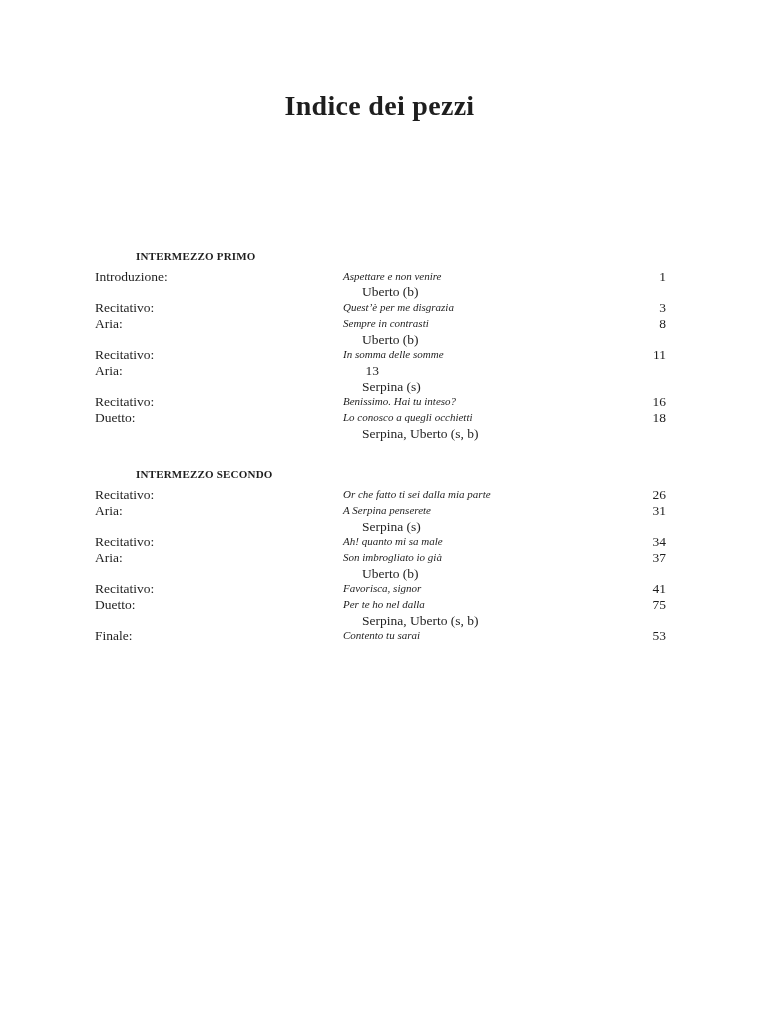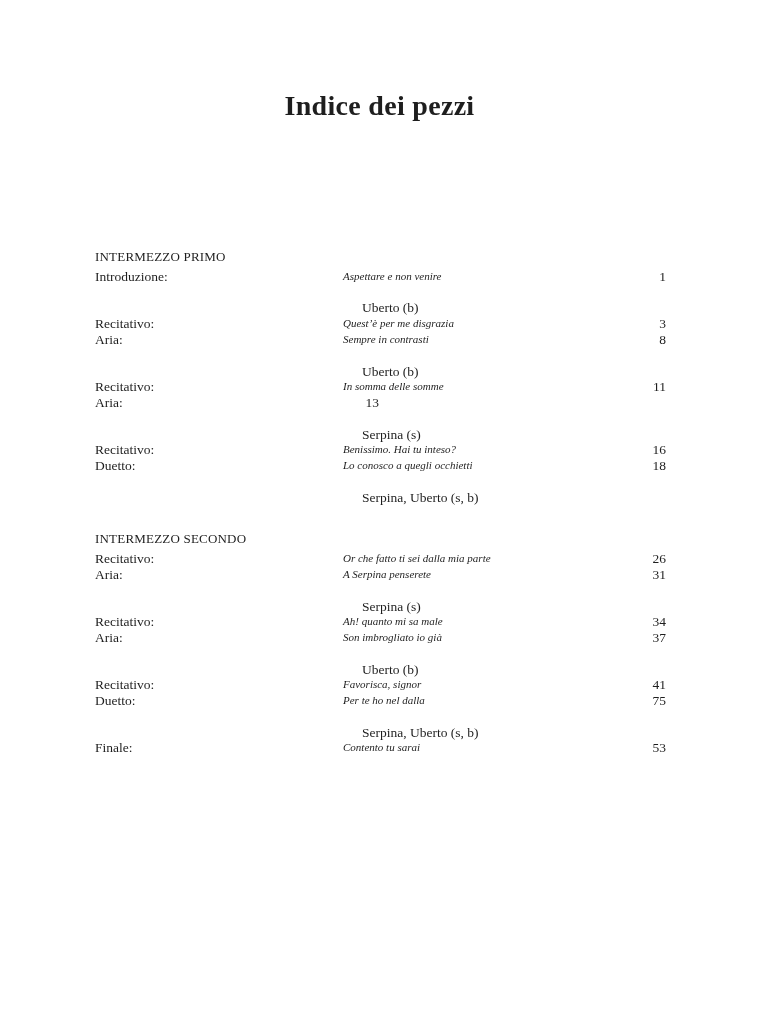--- a/index.html
+++ b/index.html
@@ -23,31 +23,32 @@
     letter-spacing:0.3px;
   }
   .toc {
     position:absolute;
     top:249px; left:95px;
     width:571px;
     font-size:13.5px;
     line-height:15.7px;
   }
   .section-heading {
-    font-weight:normal;
-    font-size:13px;
+    font-weight:bold;
+    font-size:11px;
     margin-bottom:4px;
     letter-spacing:0.2px;
+    margin-left:41px;
   }
   .section + .section { margin-top:26px; }
   .entry-row { display:flex; align-items:flex-start; }
   .etype { width:248px; flex:0 0 248px; }
   .etitle { flex:1 1 auto; font-style:italic; font-size:11px; }
   .epage { flex:0 0 36px; width:36px; text-align:right; }
-  .performer-row { padding-left:267px;margin-top:16px; }
+  .performer-row { padding-left:267px; }
 </style>
 </head>
 <body>
 
 <div class="page">
   <div class="doc-title">Indice dei pezzi</div>
 
   <div class="toc">
   <div class="section">
     <div class="section-heading">INTERMEZZO PRIMO</div>

